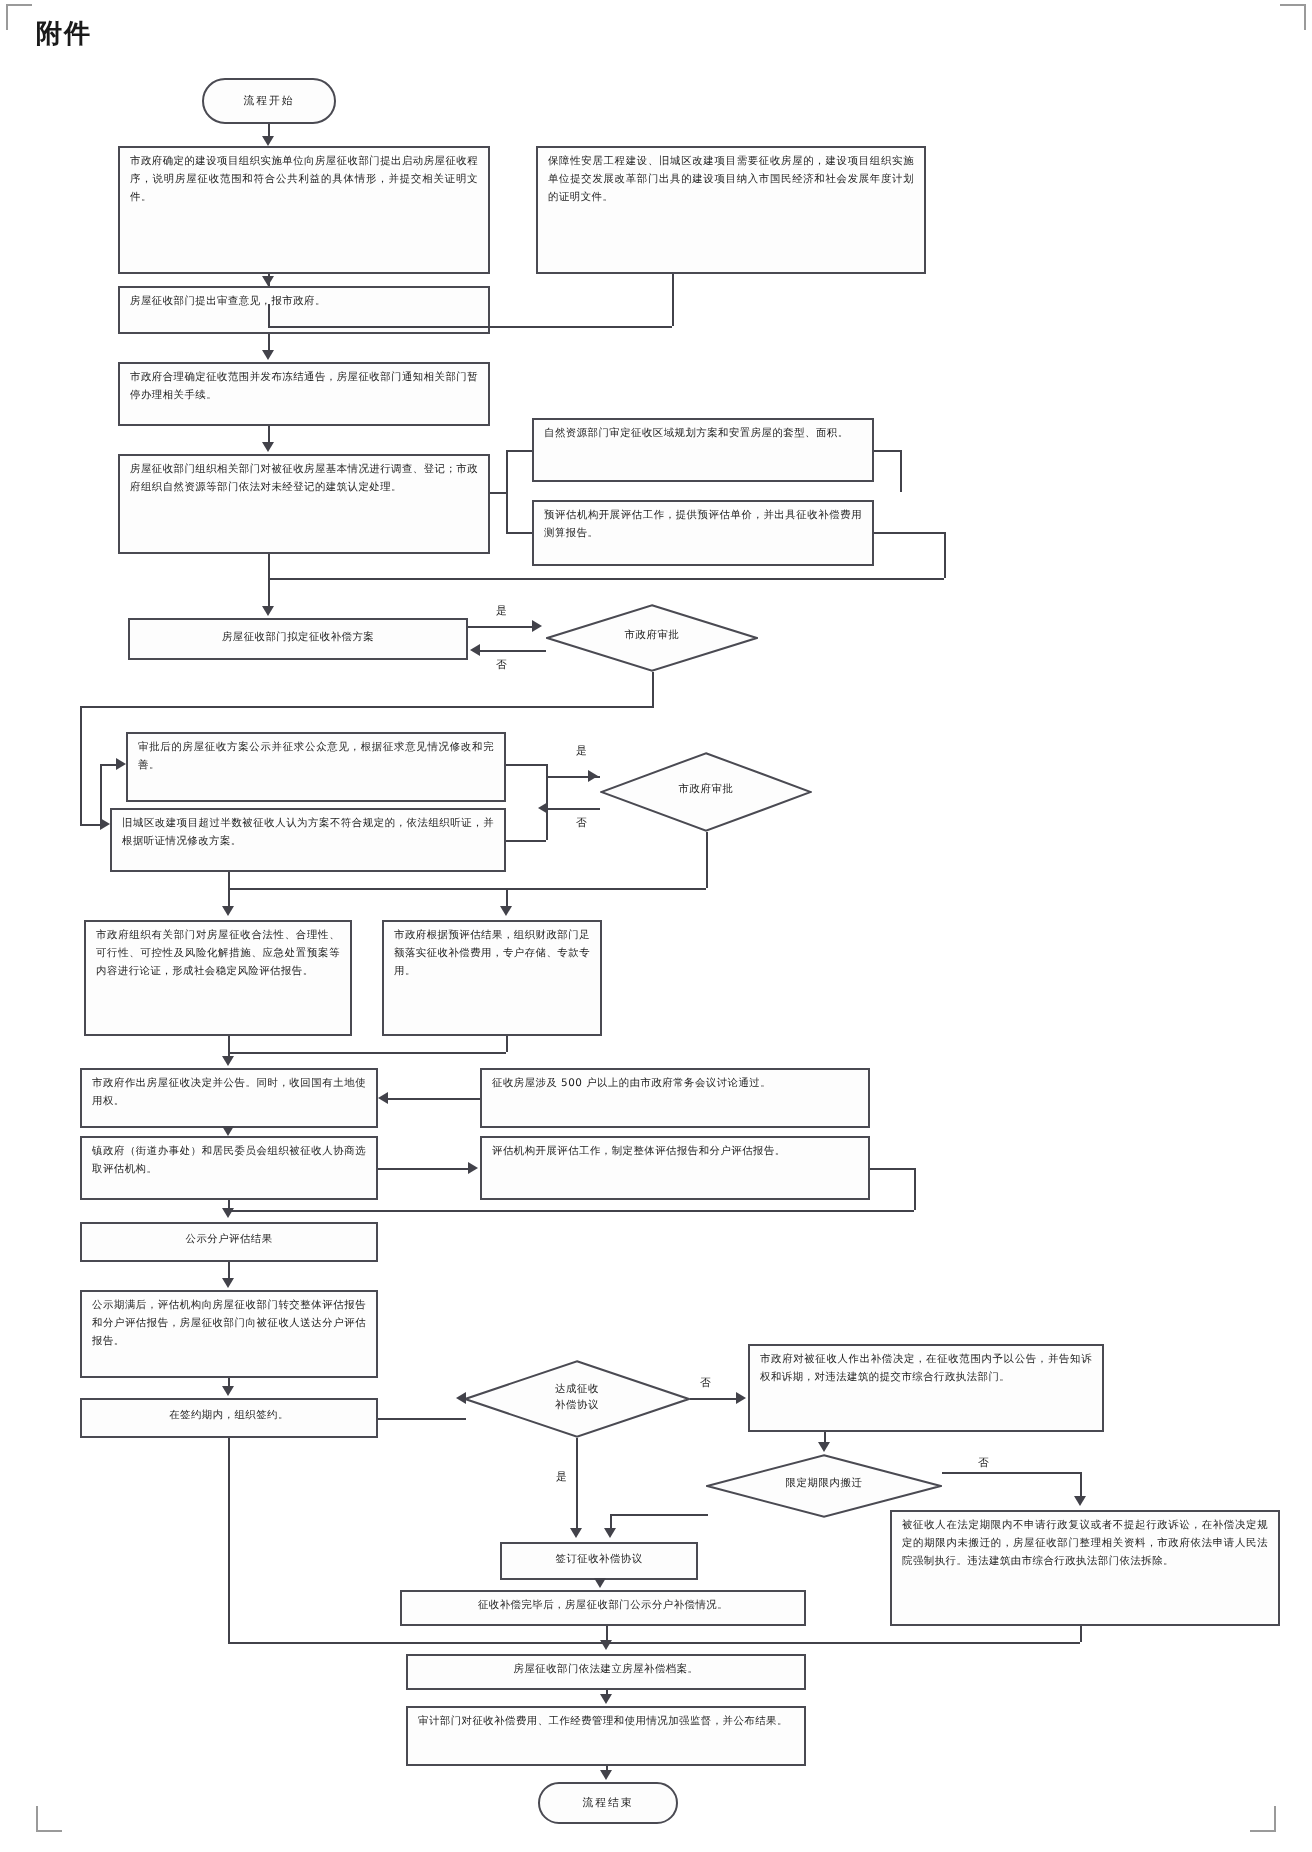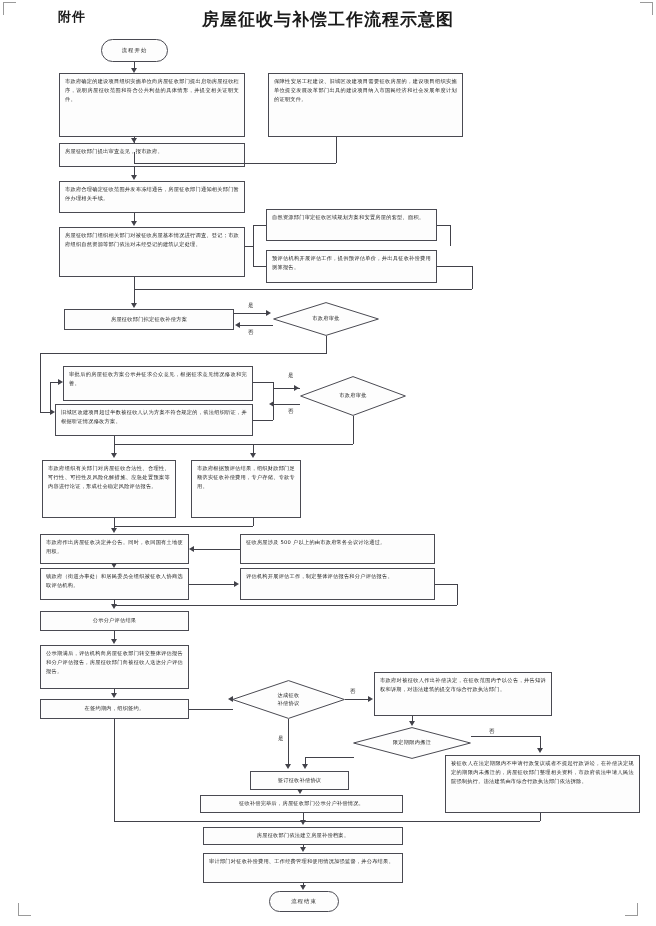--- a/index.html
+++ b/index.html
@@ -14,21 +14,21 @@
   .crop{position:absolute;border-color:#9a9a9a;border-style:solid;width:12px;height:12px;}
   .crop.tl{left:3px;top:2px;border-width:1px 0 0 1px;}
   .crop.tr{right:3px;top:2px;border-width:1px 1px 0 0;}
   .crop.bl{left:18px;bottom:10px;border-width:0 0 1px 1px;}
   .crop.br{right:18px;bottom:10px;border-width:0 1px 1px 0;}
 
   
   .attach{
     position:absolute;left:18px;top:8px;
     font-family:"DejaVu Serif","Liberation Serif",serif;
-    font-weight:bold;font-size:13px;letter-spacing:1px;margin-left:40px;
+    font-weight:bold;font-size:13px;letter-spacing:1px;
   }
   .maintitle{
     position:absolute;left:0;top:8px;width:656px;text-align:center;
     font-family:"DejaVu Serif","Liberation Serif",serif;
     font-weight:bold;font-size:17px;letter-spacing:1px;
   }
 
   
   .node{
     position:absolute;box-sizing:border-box;
@@ -72,21 +72,20 @@
 <body>
 
 <div id="canvas">
 
   <div class="crop tl"></div>
   <div class="crop tr"></div>
   <div class="crop bl"></div>
   <div class="crop br"></div>
 
   <div class="attach">附件</div>
-  <div class="maintitle">房屋征收与补偿工作流程示意图</div>
 
   <div class="terminal" style="left:101px;top:39px;width:67px;height:23px;">流程开始</div>
 
   <div class="node just" style="left:59px;top:73px;width:186px;height:64px;">市政府确定的建设项目组织实施单位向房屋征收部门提出启动房屋征收程序，说明房屋征收范围和符合公共利益的具体情形，并提交相关证明文件。</div>
 
   <div class="node just" style="left:268px;top:73px;width:195px;height:64px;">保障性安居工程建设、旧城区改建项目需要征收房屋的，建设项目组织实施单位提交发展改革部门出具的建设项目纳入市国民经济和社会发展年度计划的证明文件。</div>
 
   <div class="node" style="left:59px;top:143px;width:186px;height:24px;">房屋征收部门提出审查意见，报市政府。</div>
 
   <div class="node just" style="left:59px;top:181px;width:186px;height:32px;">市政府合理确定征收范围并发布冻结通告，房屋征收部门通知相关部门暂停办理相关手续。</div>

